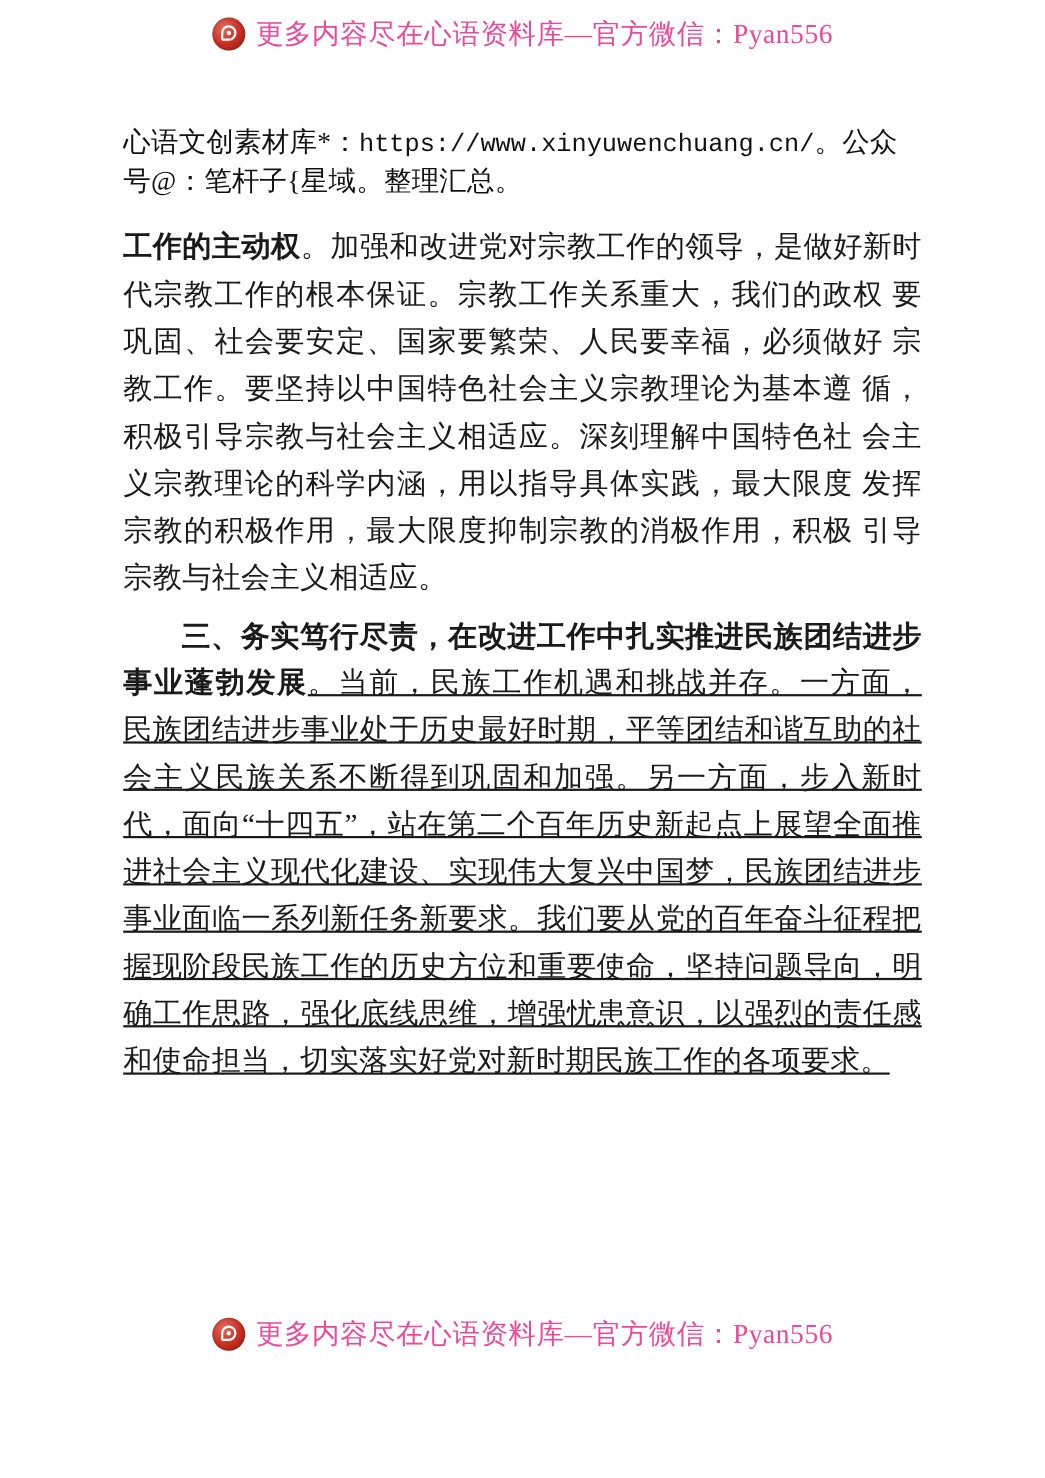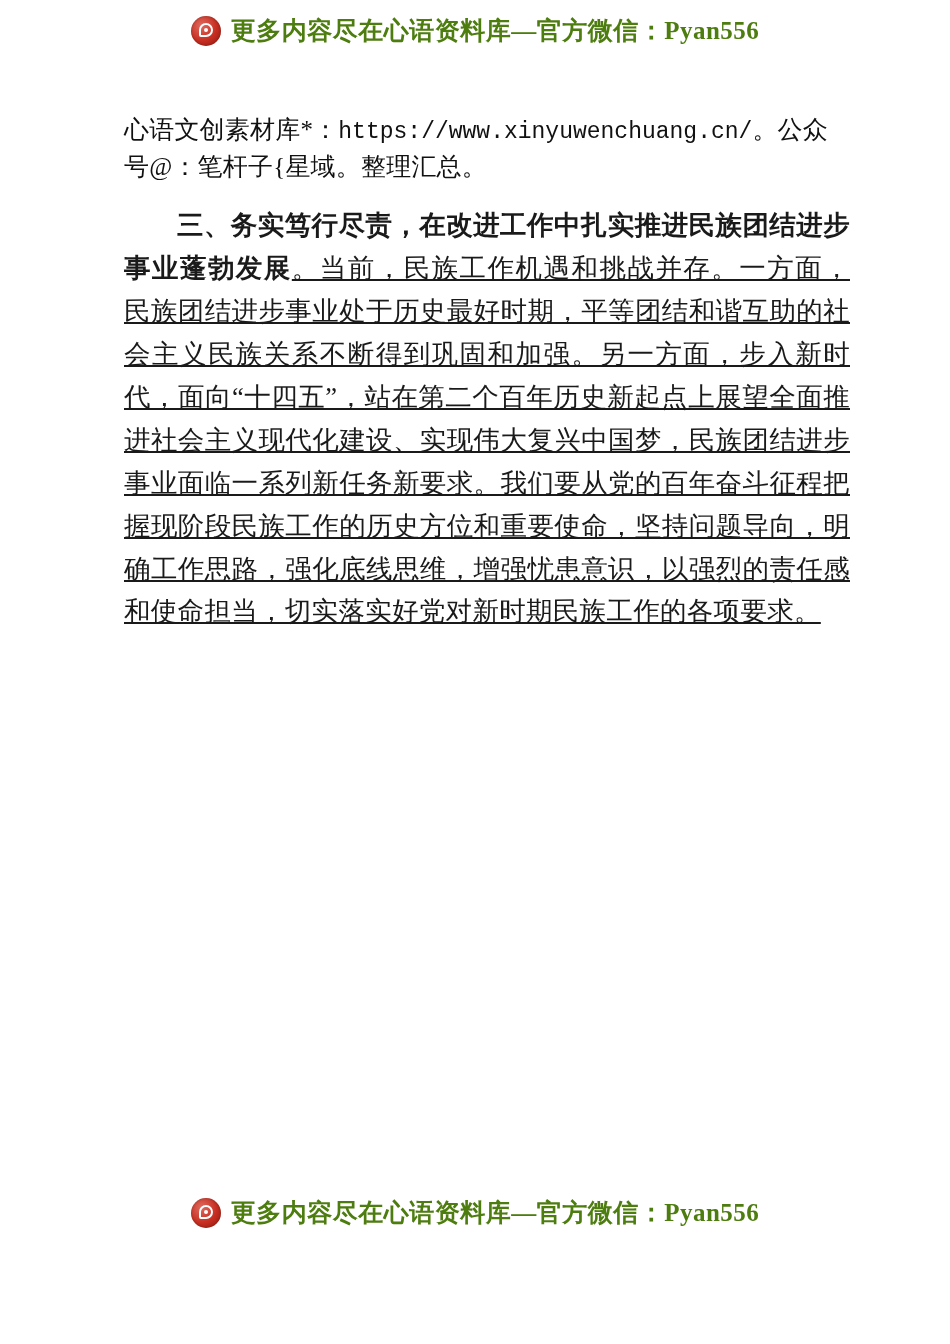--- a/index.html
+++ b/index.html
@@ -64,30 +64,30 @@
     top: 12px;
     width: 4px;
     height: 4px;
     background: #ffffff;
     border-radius: 50%;
   }
 
   .wm-text {
     font-family: "Liberation Serif", serif;
     font-size: 25px;
-    font-weight: bold;
-    color: #4d7c0f;
+    font-weight: normal;
+    color: #ec4899;
     letter-spacing: 0.5px;
     white-space: nowrap;
   }
 
   
   .doc {
     position: absolute;
-    left: 124px;
+    left: 112px;
     top: 112px;
     width: 726px;
   }
 
   .source-line {
     font-family: "Liberation Serif", serif;
     font-size: 25px;
     line-height: 1.42;
     color: #111;
     margin-bottom: 20px;
@@ -131,20 +131,21 @@
     <span class="wm-logo"></span>
     <span class="wm-text">更多内容尽在心语资料库—官方微信：Pyan556</span>
   </div>
 
   <div class="doc">
 
     <div class="source-line">
       <span>心语文创素材库*：</span><span class="url">https://www.xinyuwenchuang.cn/</span><span>。公众号@：笔杆子{星域。整理汇总。</span>
     </div>
 
+    <p class="body-para"><span class="para-lead-bold">工作的主动权</span><span>。加强和改进党对宗教工作的领导，是做好新时代宗教工作的根本保证。宗教工作关系重大，我们的政权 要巩固、社会要安定、国家要繁荣、人民要幸福，必须做好 宗教工作。要坚持以中国特色社会主义宗教理论为基本遵 循，积极引导宗教与社会主义相适应。深刻理解中国特色社 会主义宗教理论的科学内涵，用以指导具体实践，最大限度 发挥宗教的积极作用，最大限度抑制宗教的消极作用，积极 引导宗教与社会主义相适应。</span></p>
 
     <p class="section-head">三、务实笃行尽责，在改进工作中扎实推进民族团结进步事业蓬勃发展<span style="font-weight: normal; text-decoration: underline;">。当前，民族工作机遇和挑战并存。一方面， 民族团结进步事业处于历史最好时期，平等团结和谐互助的社会主义民族关系不断得到巩固和加强。另一方面，步入新时代，面向“十四五”，站在第二个百年历史新起点上展望全面推进社会主义现代化建设、实现伟大复兴中国梦，民族团结进步事业面临一系列新任务新要求。我们要从党的百年奋斗征程把握现阶段民族工作的历史方位和重要使命，坚持问题导向，明确工作思路，强化底线思维，增强忧患意识，以强烈的责任感和使命担当，切实落实好党对新时期民族工作的各项要求。</span></p>
 
   </div>
 
   <div class="watermark watermark-bottom">
     <span class="wm-logo"></span>
     <span class="wm-text">更多内容尽在心语资料库—官方微信：Pyan556</span>
   </div>
 

